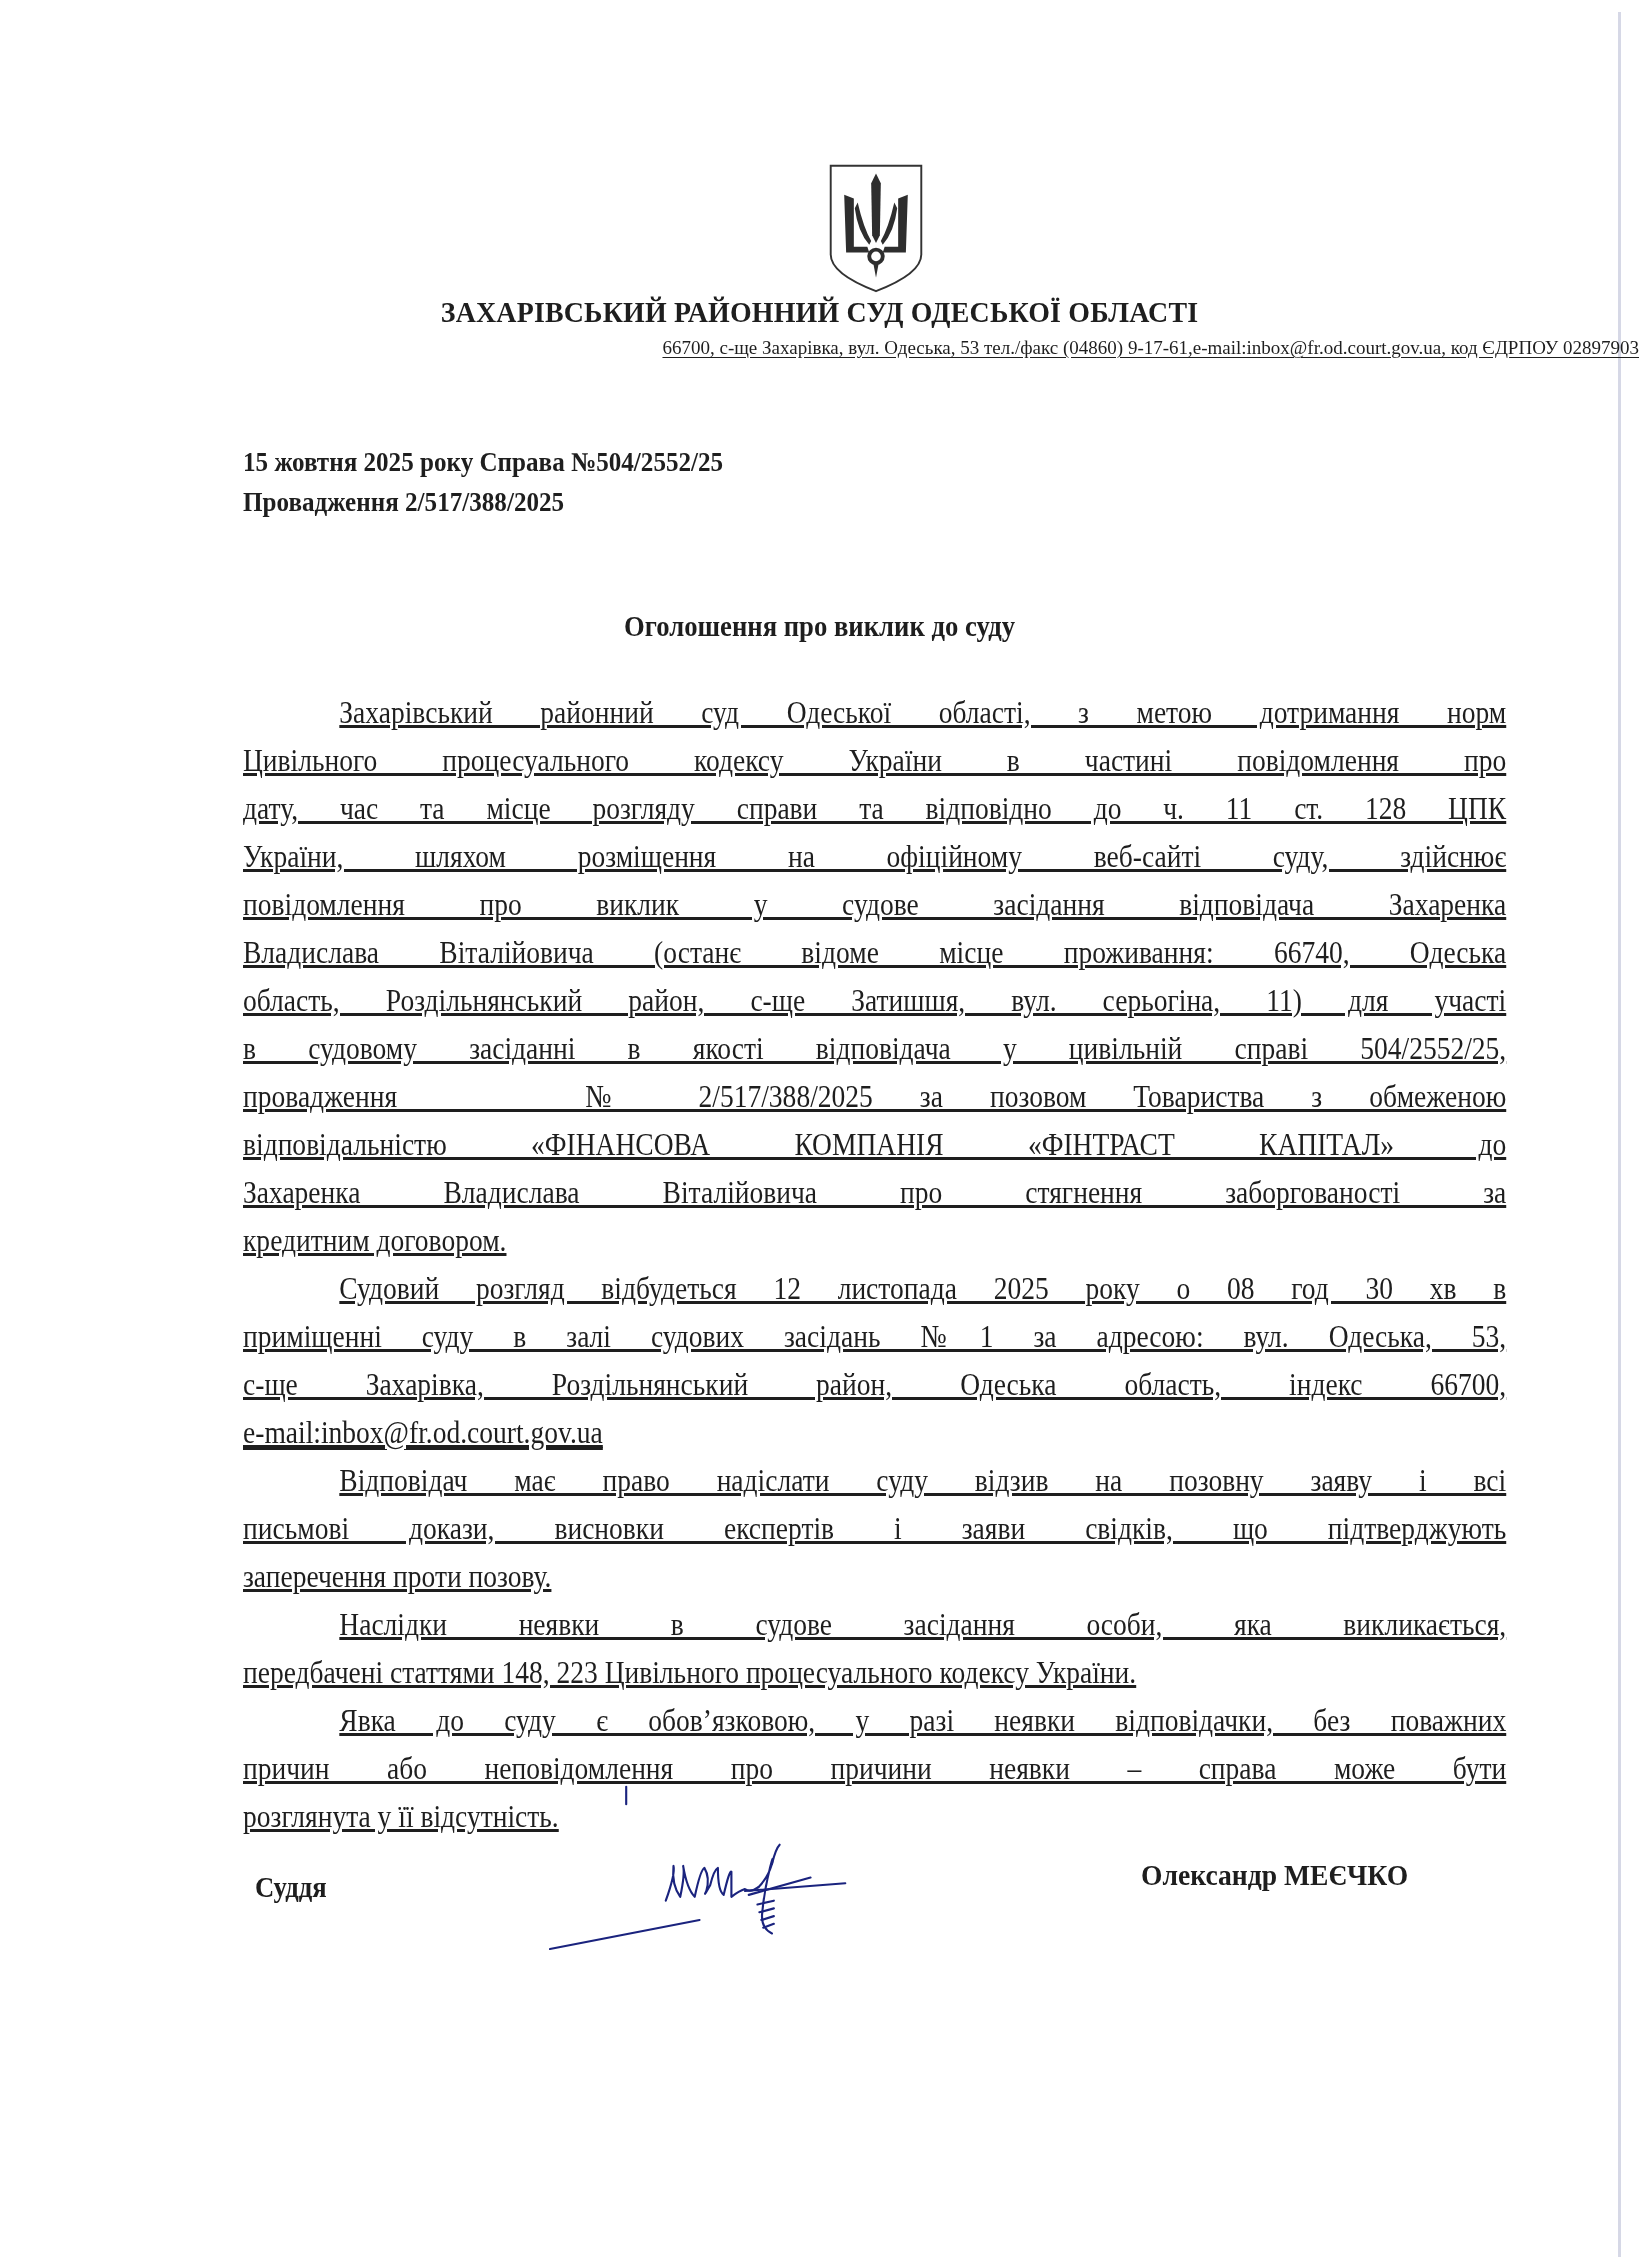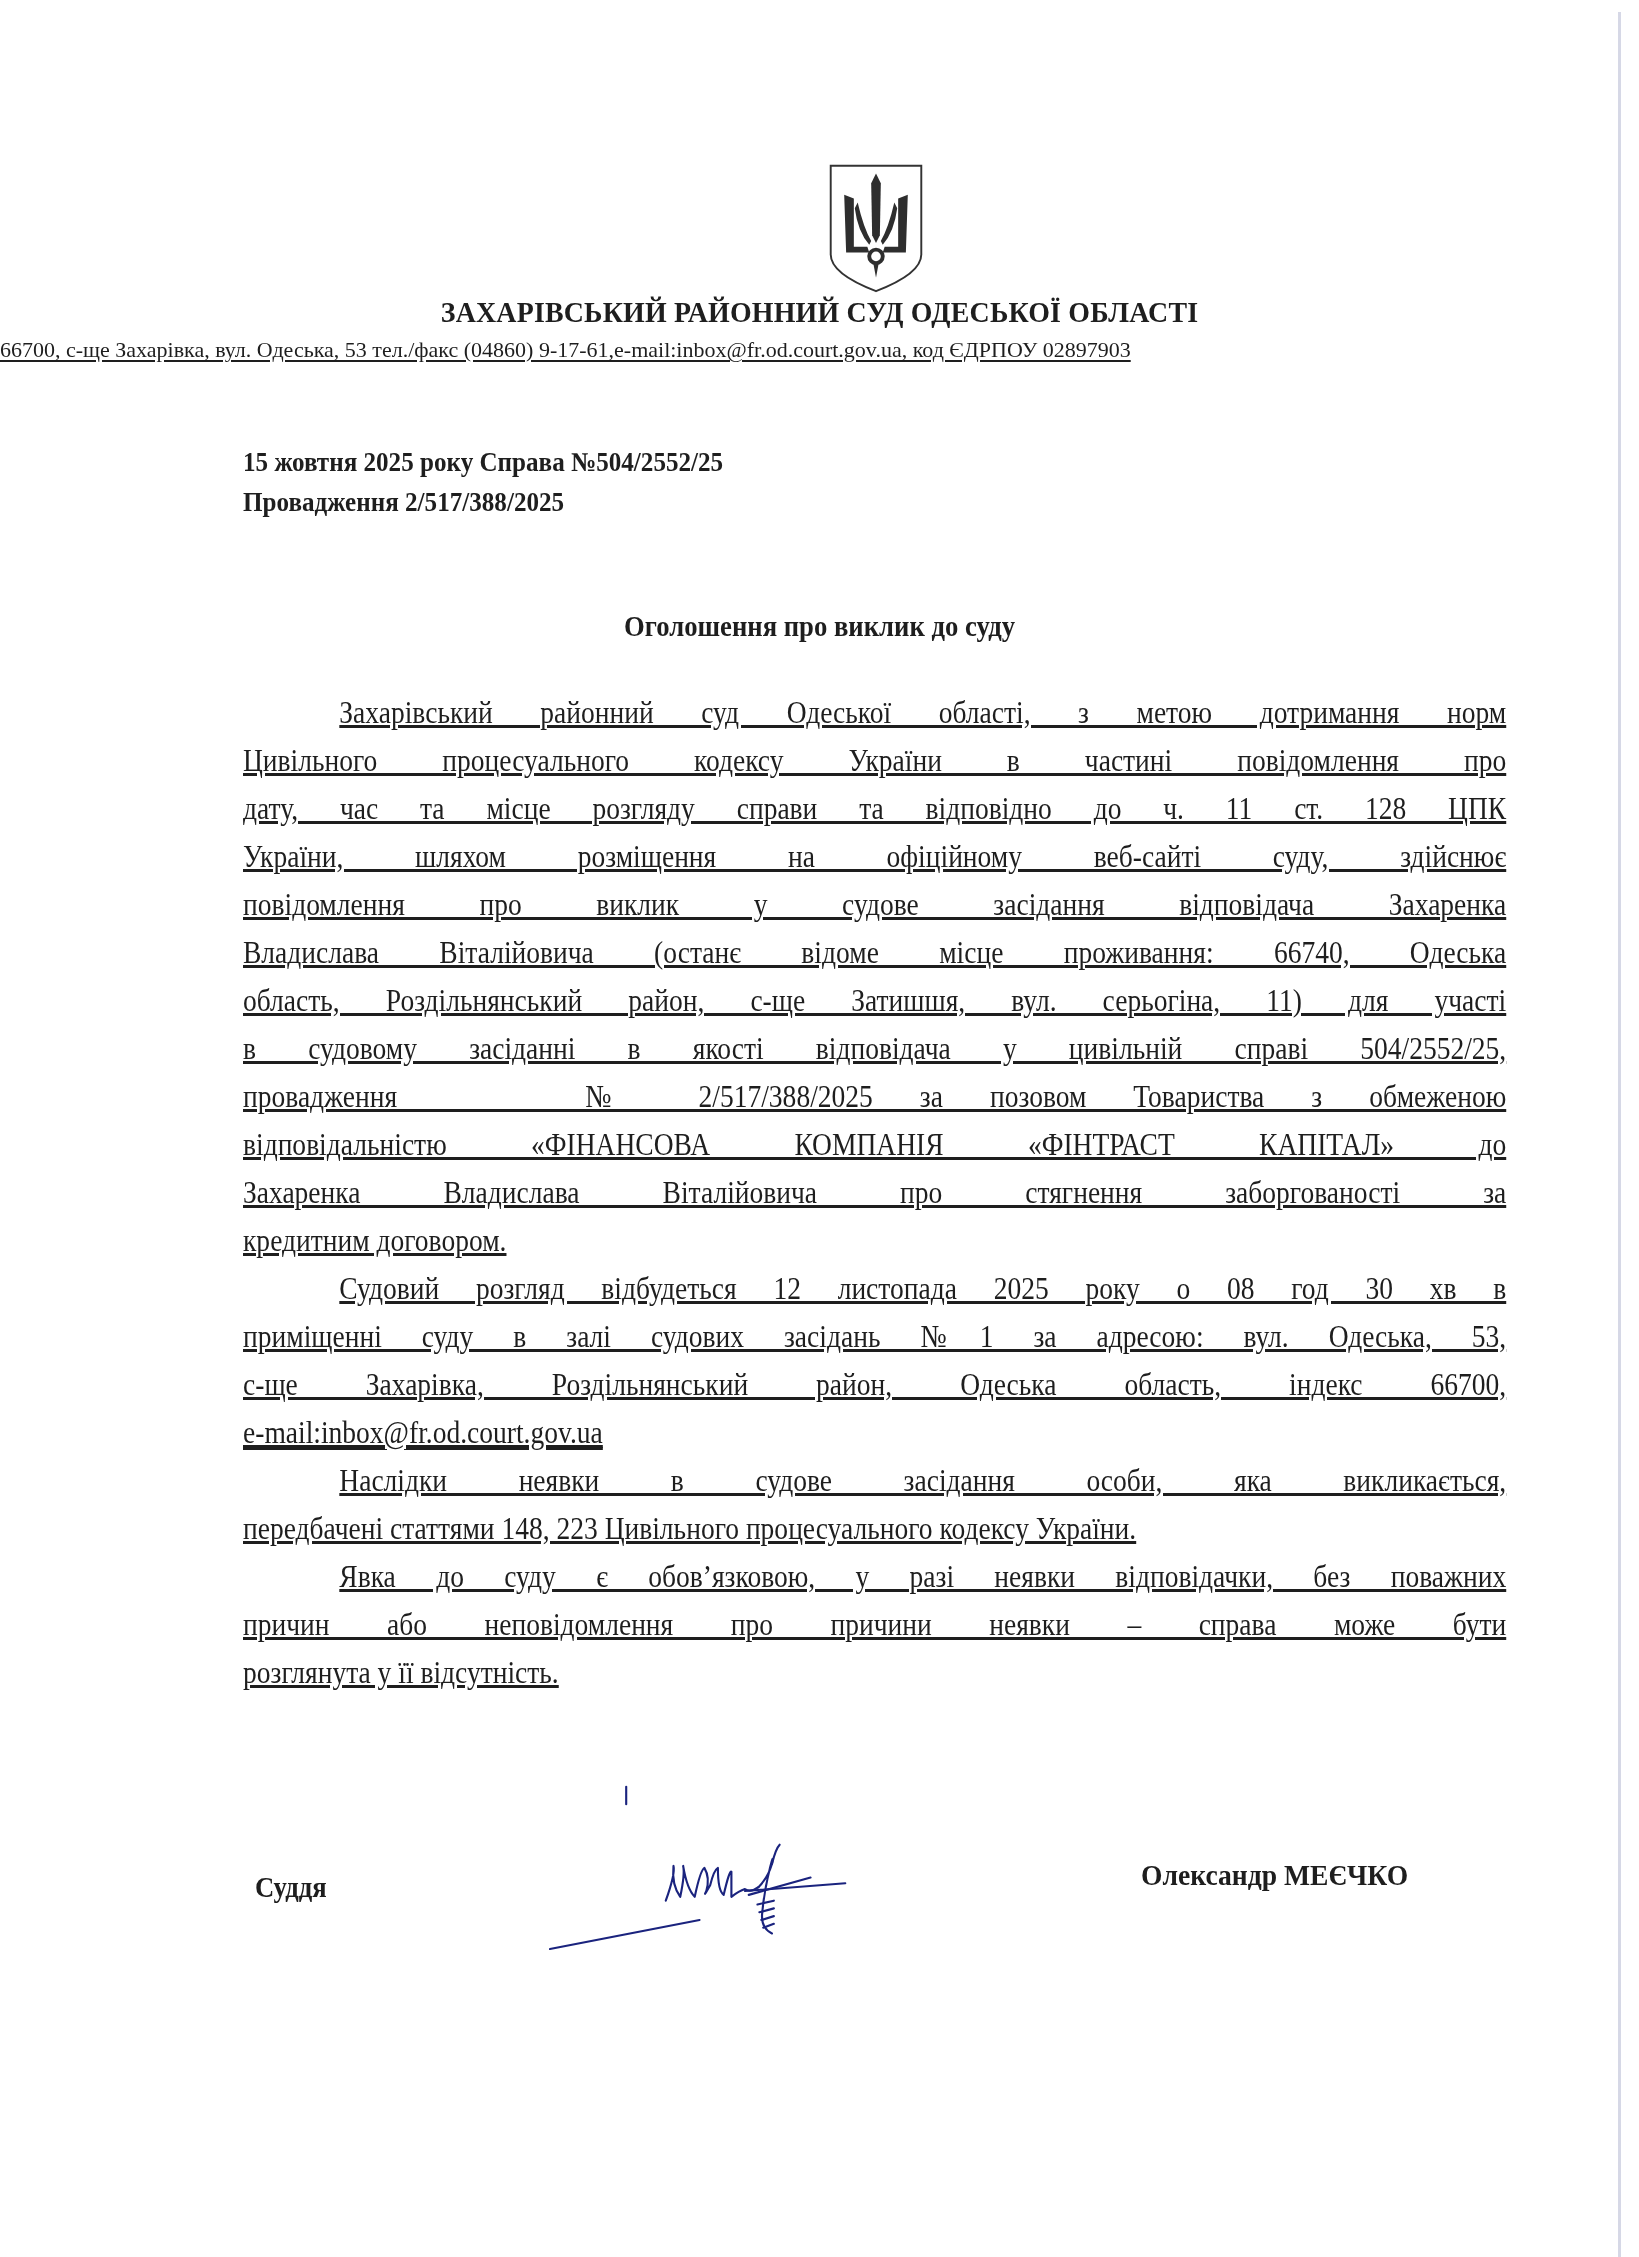--- a/index.html
+++ b/index.html
@@ -1,20 +1,20 @@
 <!DOCTYPE html>
 <html><head>
 <meta charset="utf-8">
 <style>
   html, body { margin: 0; padding: 0; background: #ffffff; }
   body { width: 1639px; height: 2257px; position: relative; overflow: hidden; font-family: "Liberation Serif", serif; color: #1e1e1e; }
   .scan-edge { position: absolute; left: 1618px; top: 11.6px; width: 2.9px; height: 2246px; background: #d6d8e6; }
   .coat { position: absolute; left: 823px; top: 160px; width: 106px; height: 135px; }
   .court-name { position: absolute; left: 0; width: 1639px; top: 295px; text-align: center; font-weight: bold; font-size: 30px; letter-spacing: 0.2px; transform: scaleX(0.93); transform-origin: center; }
-  .court-address { position: absolute; left: 0; width: 1639px; top: 337px; text-align: left; font-size: 22px; text-decoration: underline; text-underline-offset: 2.9px; }
+  .court-address { position: absolute; left: 0; width: 1639px; top: 337px; text-align: right; font-size: 19px; text-decoration: underline; text-underline-offset: 2.9px; }
   .case-block { position: absolute; left: 243px; top: 442px; font-weight: bold; font-size: 27px; line-height: 40px; transform: scaleX(0.93); transform-origin: left; }
   .notice-title { position: absolute; left: 0; width: 1639px; top: 610px; text-align: center; font-weight: bold; font-size: 29px; transform: scaleX(0.92); transform-origin: center; }
   .body-text { position: absolute; left: 243px; top: 688px; width: 1263px; font-size: 32px; line-height: 48px; }
   .para { margin: 0; text-align: justify; text-align-last: left; text-indent: 97px; text-decoration: underline; }
   .para .line { display: block; text-indent: 0; text-align: justify; text-align-last: justify; transform: scaleX(0.86); transform-origin: left; width: 116.3%; white-space: nowrap; }
   .para .line.first { padding-left: 112px; width: calc(116.3% - 112px); }
   .para .line.last { text-align-last: left; }
   .line.email { text-decoration: underline; text-underline-offset: 3.9px; }
   .sig-role { position: absolute; left: 255px; top: 1871px; font-weight: bold; font-size: 29px; transform: scaleX(0.92); transform-origin: left; }
   .sig-name { position: absolute; left: 1141px; top: 1858px; font-weight: bold; font-size: 30px; transform: scaleX(0.92); transform-origin: left; }
@@ -63,20 +63,25 @@
     <span class="line">Захаренка Владислава Віталійовича про стягнення заборгованості за</span>
     <span class="line last">кредитним договором.</span>
   </div>
   <div class="para">
     <span class="line first">Судовий розгляд відбудеться 12 листопада 2025 року о 08 год 30 хв в</span>
     <span class="line">приміщенні суду в залі судових засідань №1 за адресою: вул. Одеська, 53,</span>
     <span class="line">с-ще Захарівка, Роздільнянський район, Одеська область, індекс 66700,</span>
     <span class="line last email">e-mail:inbox@fr.od.court.gov.ua</span>
   </div>
   <div class="para">
+    <span class="line first">Відповідач має право надіслати суду відзив на позовну заяву і всі</span>
+    <span class="line">письмові докази, висновки експертів і заяви свідків, що підтверджують</span>
+    <span class="line last">заперечення проти позову.</span>
+  </div>
+  <div class="para">
     <span class="line first">Наслідки неявки в судове засідання особи, яка викликається,</span>
     <span class="line last">передбачені статтями 148, 223 Цивільного процесуального кодексу України.</span>
   </div>
   <div class="para">
     <span class="line first">Явка до суду є обов’язковою, у разі неявки відповідачки, без поважних</span>
     <span class="line">причин або неповідомлення про причини неявки – справа може бути</span>
     <span class="line last">розглянута у її відсутність.</span>
   </div>
 </div>
 

